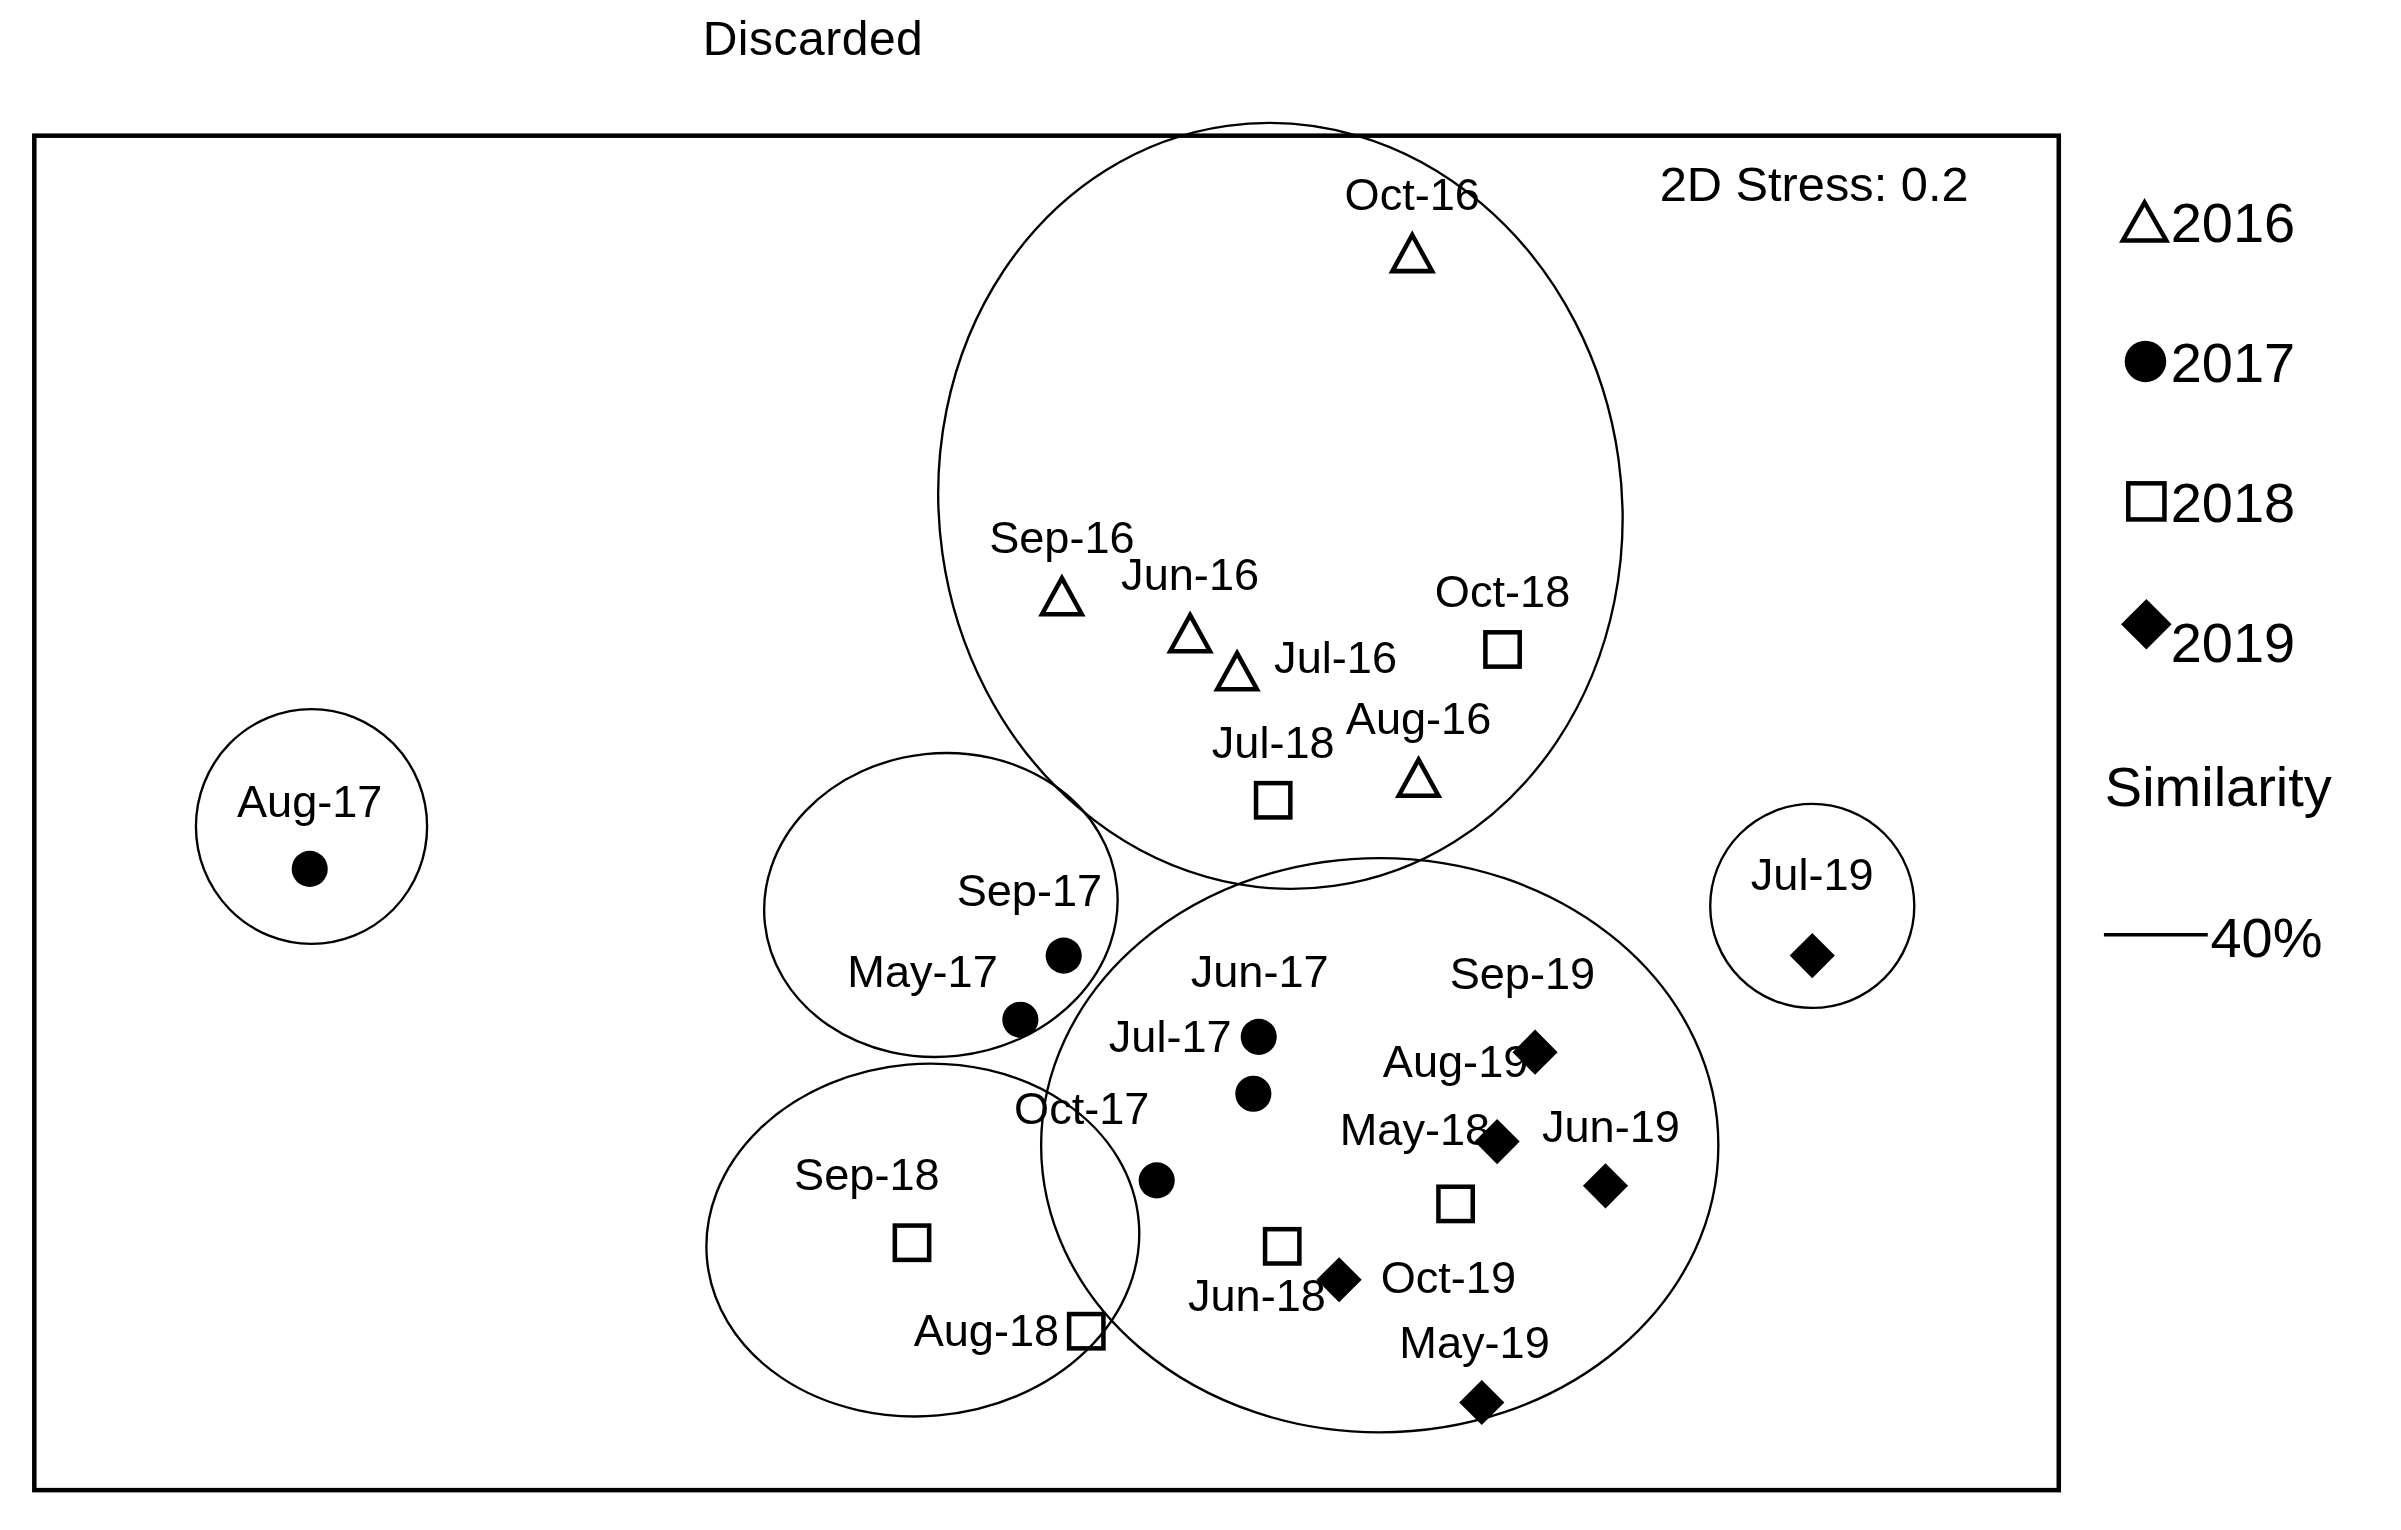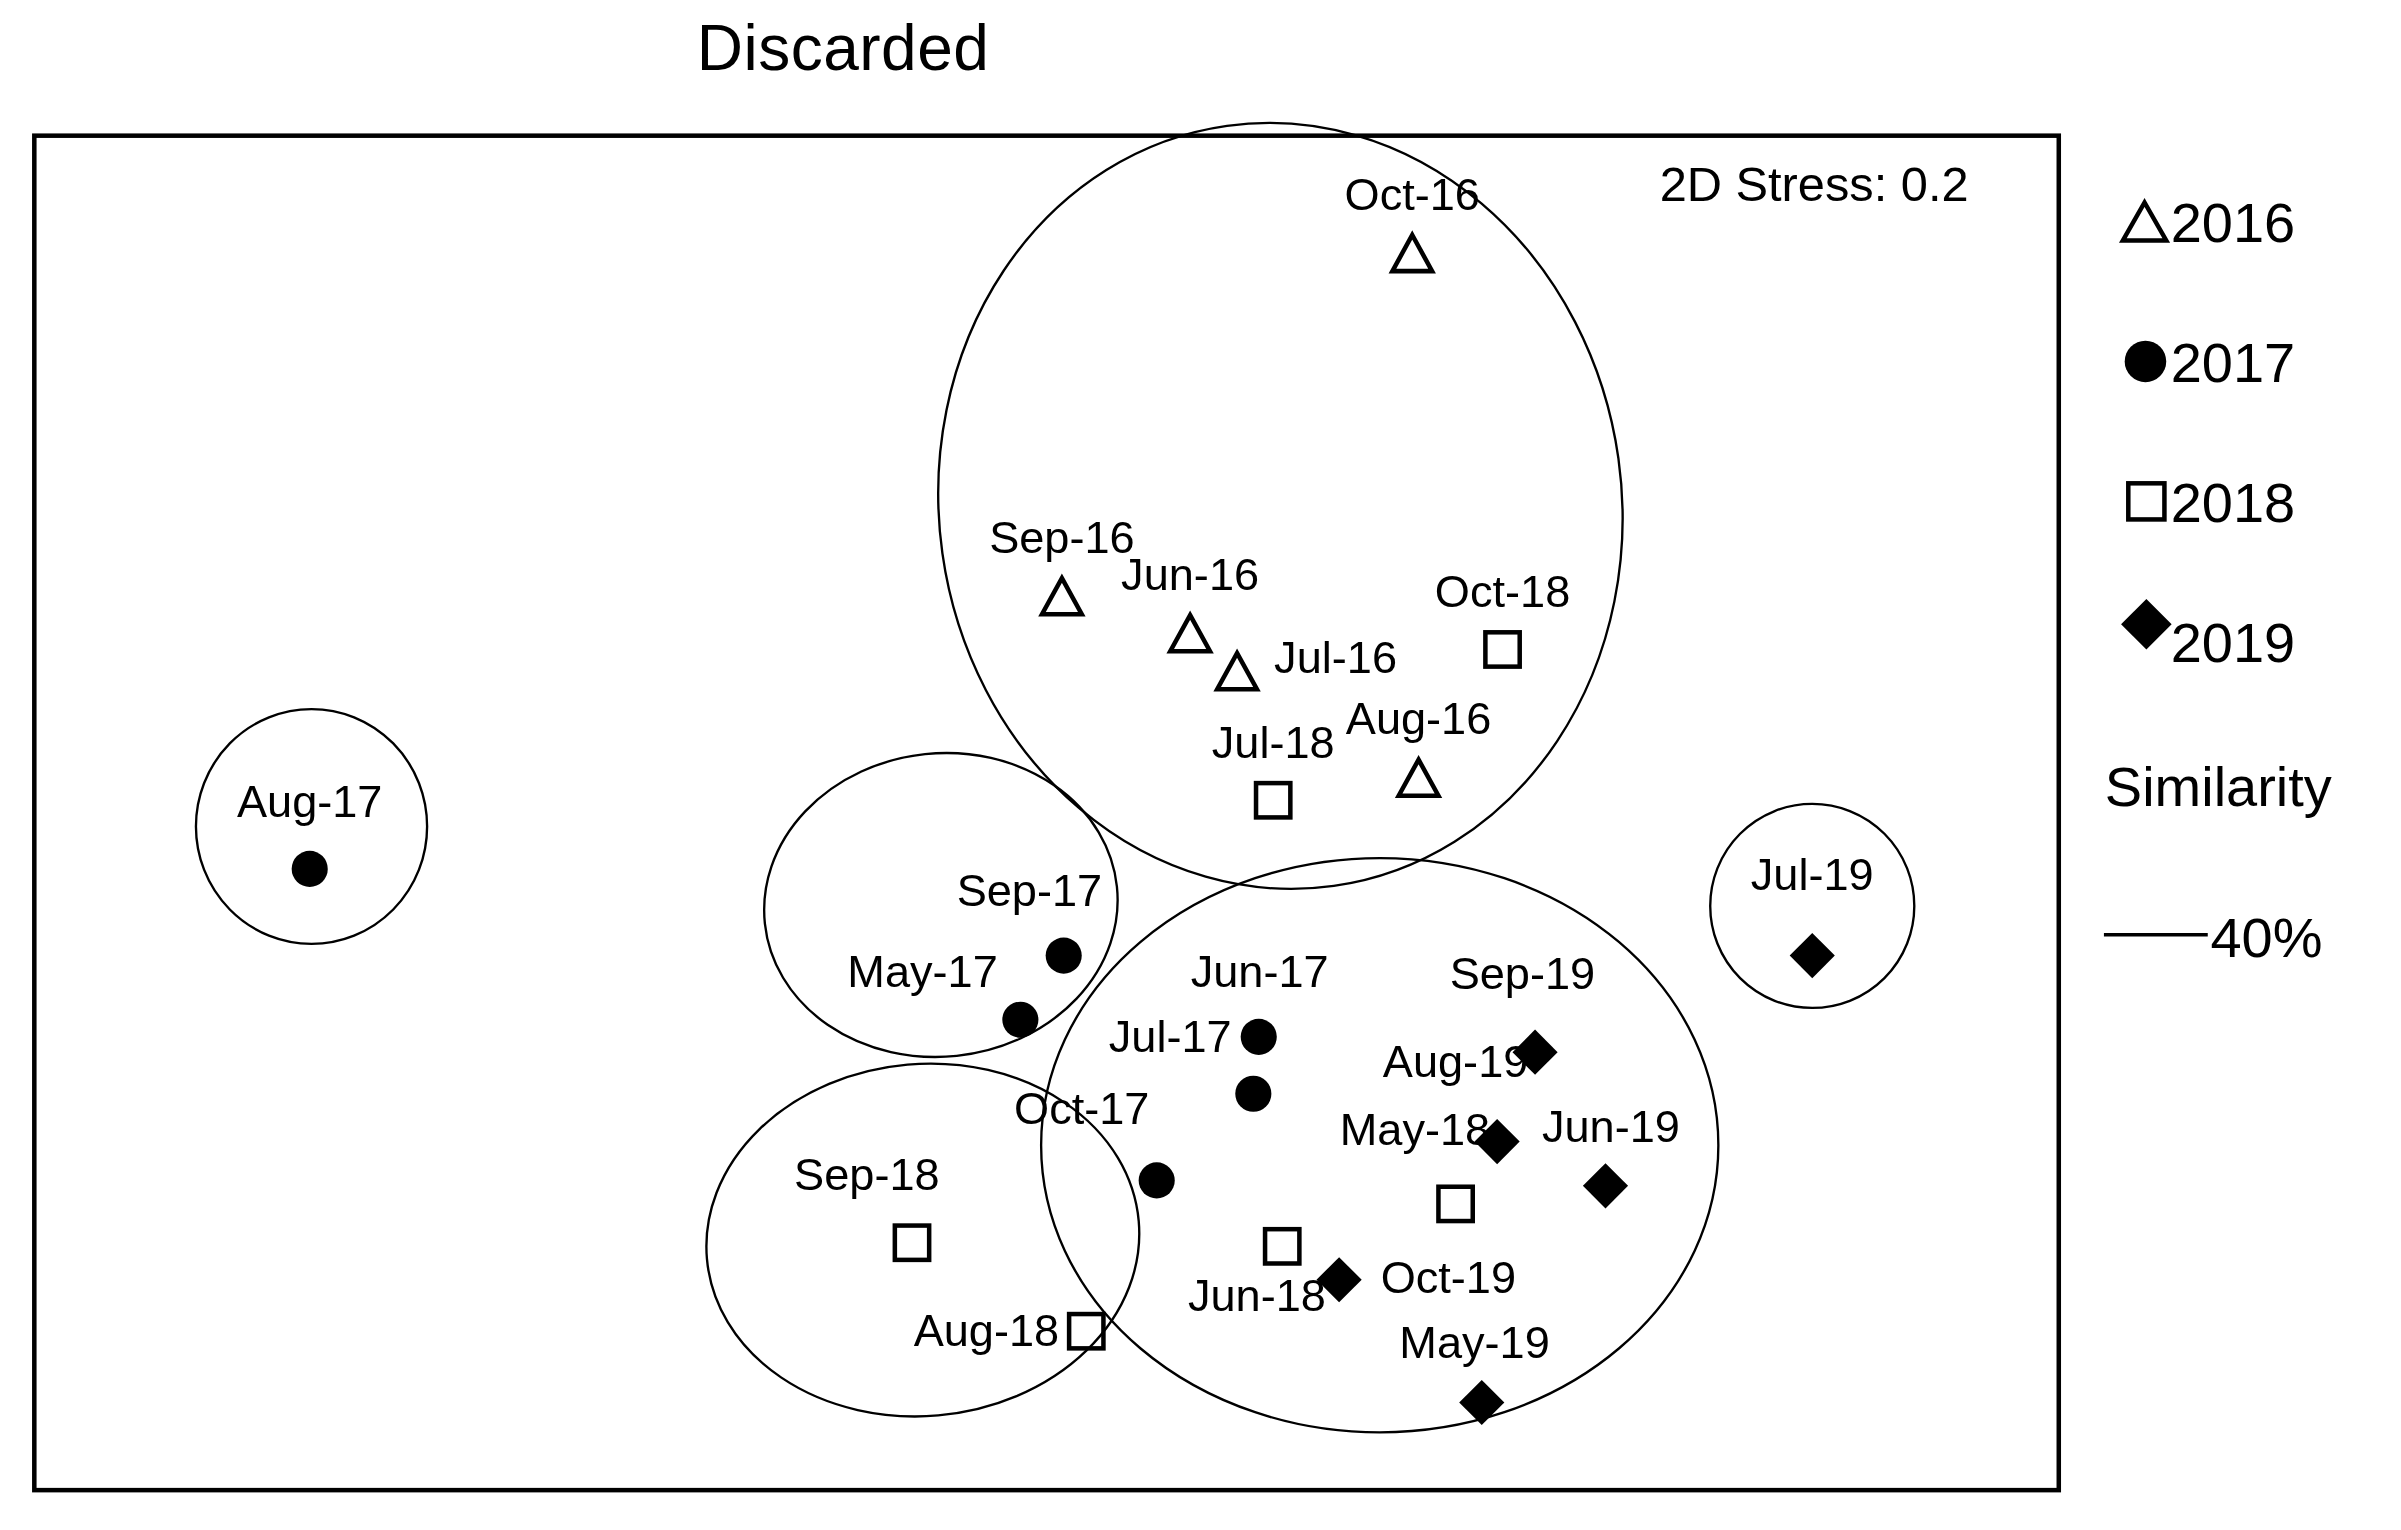--- a/index.html
+++ b/index.html
@@ -17,24 +17,23 @@
     height: 1531px;
     background: #ffffff;
     overflow: hidden;
   }
   #plot-title {
     position: absolute;
     left: 0;
     top: 11px;
     width: 1626px;
     text-align: center;
-    font-size: 64px;
+    font-size: 48px;
     letter-spacing: 0.5px;
     color: #000;
-    padding-left: 30px;
   }
   #ordination-svg {
     position: absolute;
     left: 0;
     top: 0;
   }
   .pt-label {
     font-family: "Liberation Sans", sans-serif;
     font-size: 50px;
     fill: #000;

